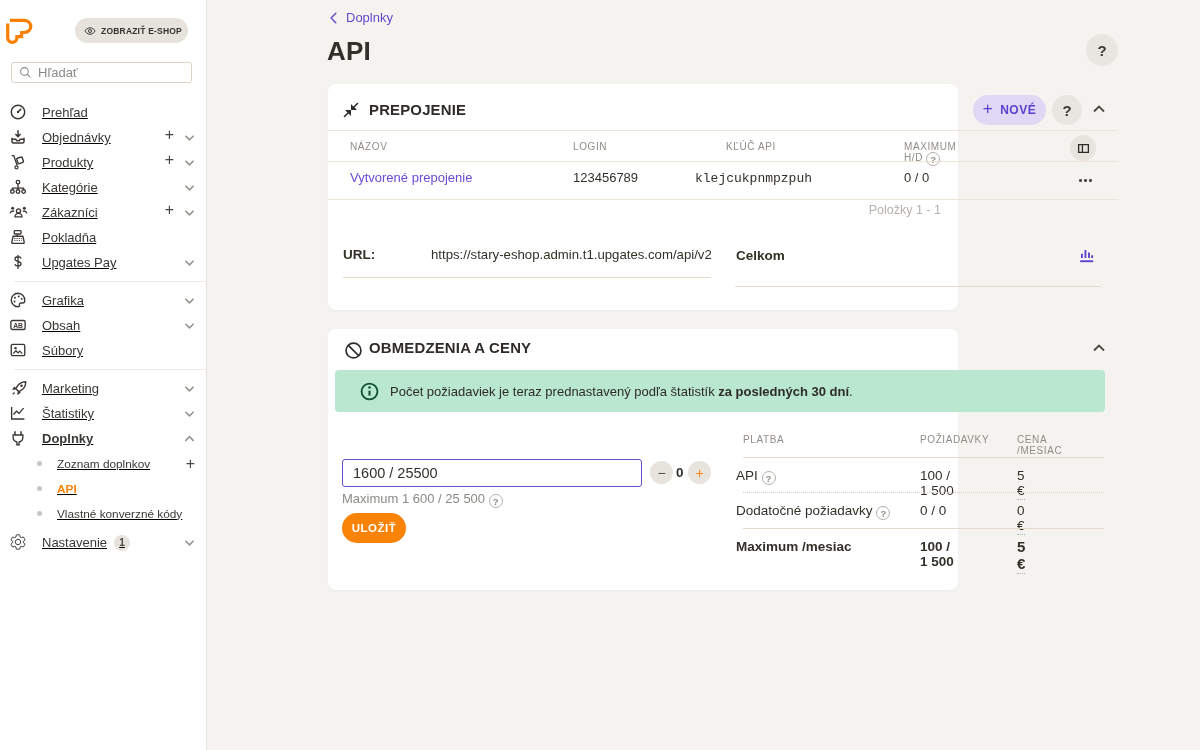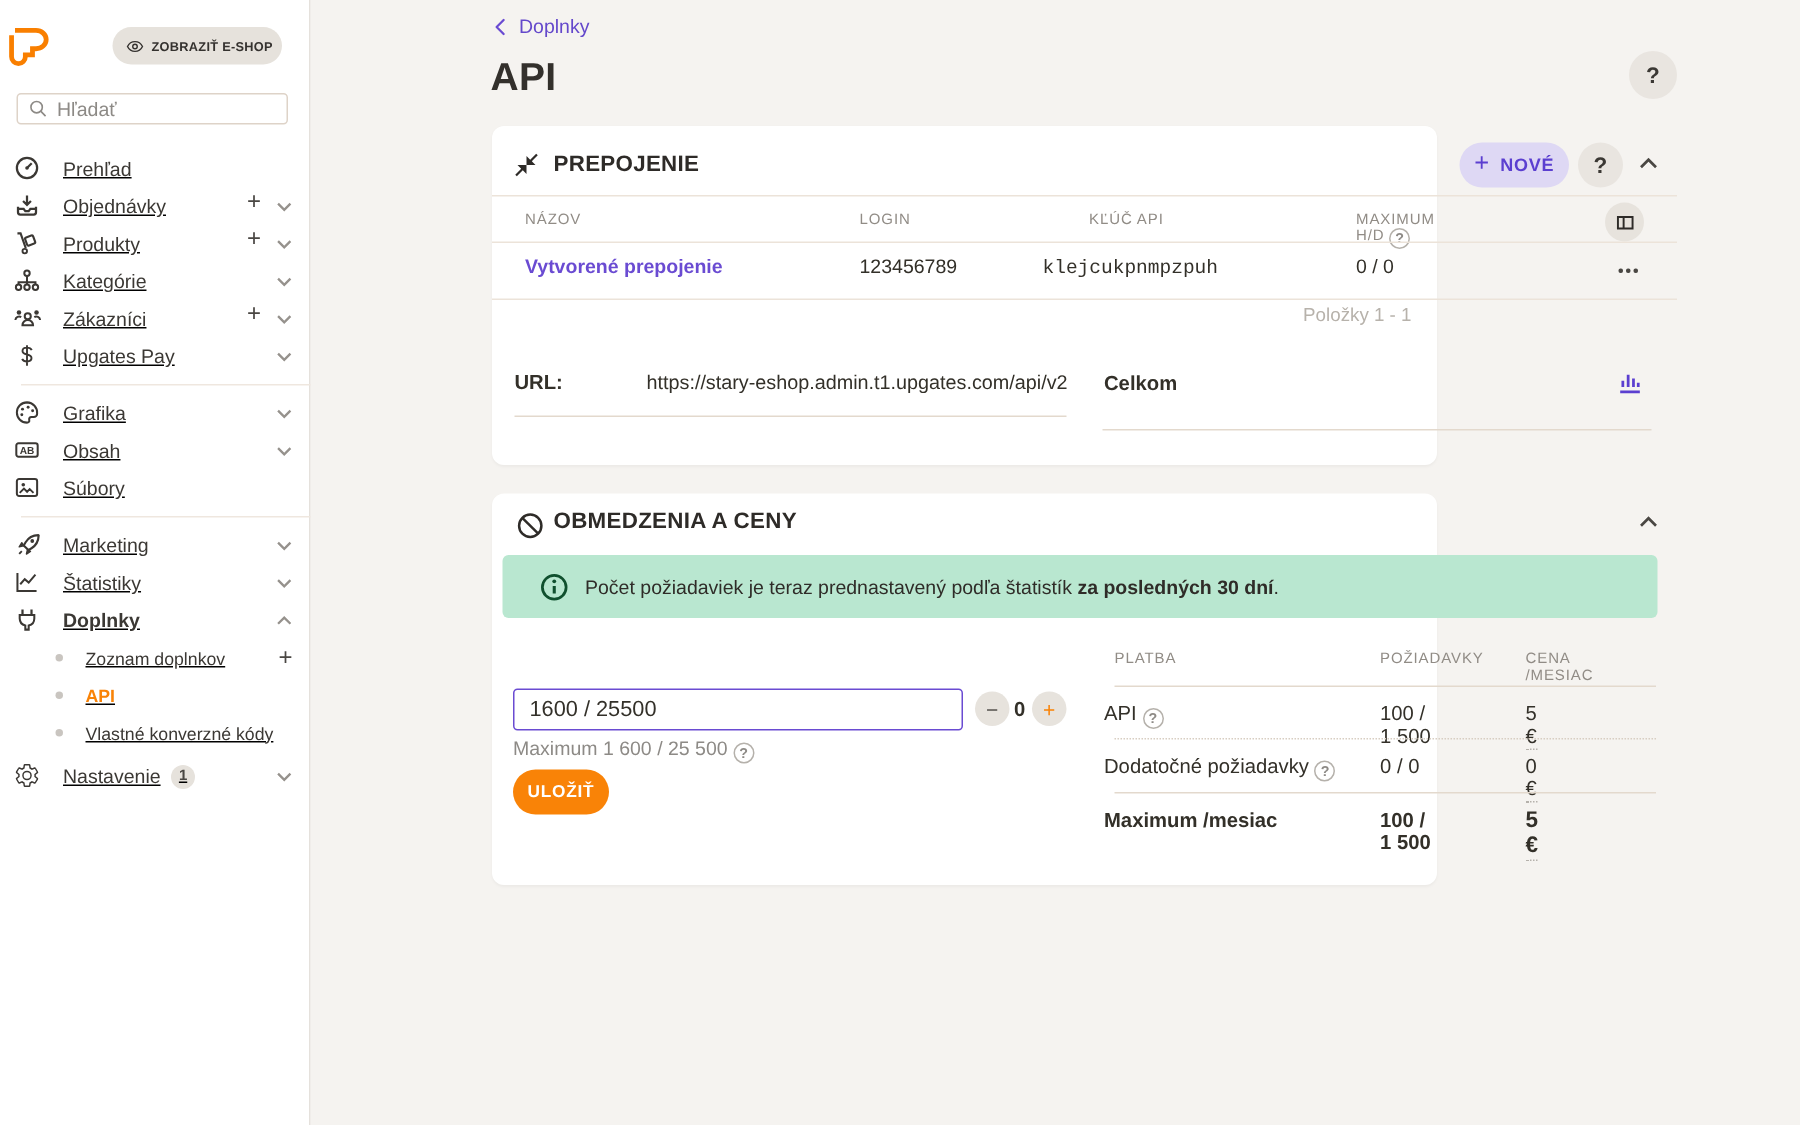--- a/index.html
+++ b/index.html
@@ -130,20 +130,31 @@
         </span>
         <span class="lbl" style="">Zákazníci</span>
         <span class="plus">+</span>
         <span class="chev"><svg width="11" height="8" viewBox="0 0 12 8">
             <path d="M1.5 1.5 L6 6 L10.5 1.5" fill="none" stroke="#96928d" stroke-width="1.7"></path>
           </svg></span>
       </div>
       <div class="mi">
         <span class="ic">
           <svg width="18" height="18" viewBox="0 0 24 24">
+            <rect x="7" y="3.5" width="9" height="4.5" rx="1" fill="none" stroke="#3b3834" stroke-width="1.8"></rect>
+            <path d="M11 8 v3" stroke="#3b3834" stroke-width="1.8"></path>
+            <path d="M5.5 11 h13 l1.8 8 a1.2 1.2 0 0 1 -1.2 1.5 h-14.2 a1.2 1.2 0 0 1 -1.2 -1.5 Z" fill="none" stroke="#3b3834" stroke-width="1.8"></path>
+            <path d="M7 14 h10 M7 16.5 h10" stroke="#3b3834" stroke-width="1.3" stroke-dasharray="1.6 1.4"></path>
+          </svg>
+        </span>
+        <span class="lbl" style="">Pokladňa</span>
+      </div>
+      <div class="mi">
+        <span class="ic">
+          <svg width="18" height="18" viewBox="0 0 24 24">
             <path d="M16.2 7.3 C15.5 5.6 13.8 5 12 5 c-2.2 0-4 1.1-4 3 0 1.9 1.6 2.6 4 3.1 2.4 0.5 4 1.3 4 3.2 0 1.9-1.8 3-4 3-1.8 0-3.6-0.7-4.3-2.4 M12 2.8 v18.4" fill="none" stroke="#3b3834" stroke-width="1.7"></path>
           </svg>
         </span>
         <span class="lbl" style="">Upgates Pay</span>
         <span class="chev"><svg width="11" height="8" viewBox="0 0 12 8">
             <path d="M1.5 1.5 L6 6 L10.5 1.5" fill="none" stroke="#96928d" stroke-width="1.7"></path>
           </svg></span>
       </div>
       <div class="sep"></div>
       <div class="mi">
@@ -274,21 +285,21 @@
   <div class="colhead" style="position:absolute; left:22px; top:57px;">NÁZOV</div>
   <div class="colhead" style="position:absolute; left:245px; top:57px;">LOGIN</div>
   <div class="colhead" style="position:absolute; left:367px; top:57px;padding-left:31px;">KĽÚČ API</div>
   <div class="colhead" style="position:absolute; left:576px; top:57px;">MAXIMUM H/D <span class="qhint">?</span></div>
   <div class="circbtn" style="left:742px; top:51px; width:26px; height:26px;">
       <svg width="13" height="13" viewBox="0 0 24 24">
         <path d="M3 5 h18 v14 h-18 z M10 5 v14" fill="none" stroke="#2e2b28" stroke-width="2.4"></path>
       </svg>
     </div>
   <div class="hline" style="left:0; top:77px; width:790px;"></div>
-  <div class="cell" style="left:22px; top:86px; color:#6a4bd2; font-size:13px;font-weight:bold;">Vytvorené prepojenie</div>
+  <div class="cell" style="left:22px; top:86px; color:#6a4bd2; font-size:13px;">Vytvorené prepojenie</div>
   <div class="cell" style="left:245px; top:86px; font-size:13px;">123456789</div>
   <div class="cell mono" style="left:367px; top:87px;">klejcukpnmpzpuh</div>
   <div class="cell" style="left:576px; top:86px; font-size:13px;">0 / 0</div>
   <div style="position:absolute; left:751px; top:95px; display:flex; gap:2.5px;">
       <span style="width:2.6px;height:2.6px;border-radius:50%;background:#4a4743;"></span>
       <span style="width:2.6px;height:2.6px;border-radius:50%;background:#4a4743;"></span>
       <span style="width:2.6px;height:2.6px;border-radius:50%;background:#4a4743;"></span>
     </div>
   <div class="hline" style="left:0; top:115px; width:790px;"></div>
   <div class="cell" style="top:119px; right:17px; color:#b7b2ab; font-size:12.5px;">Položky 1 - 1</div>

